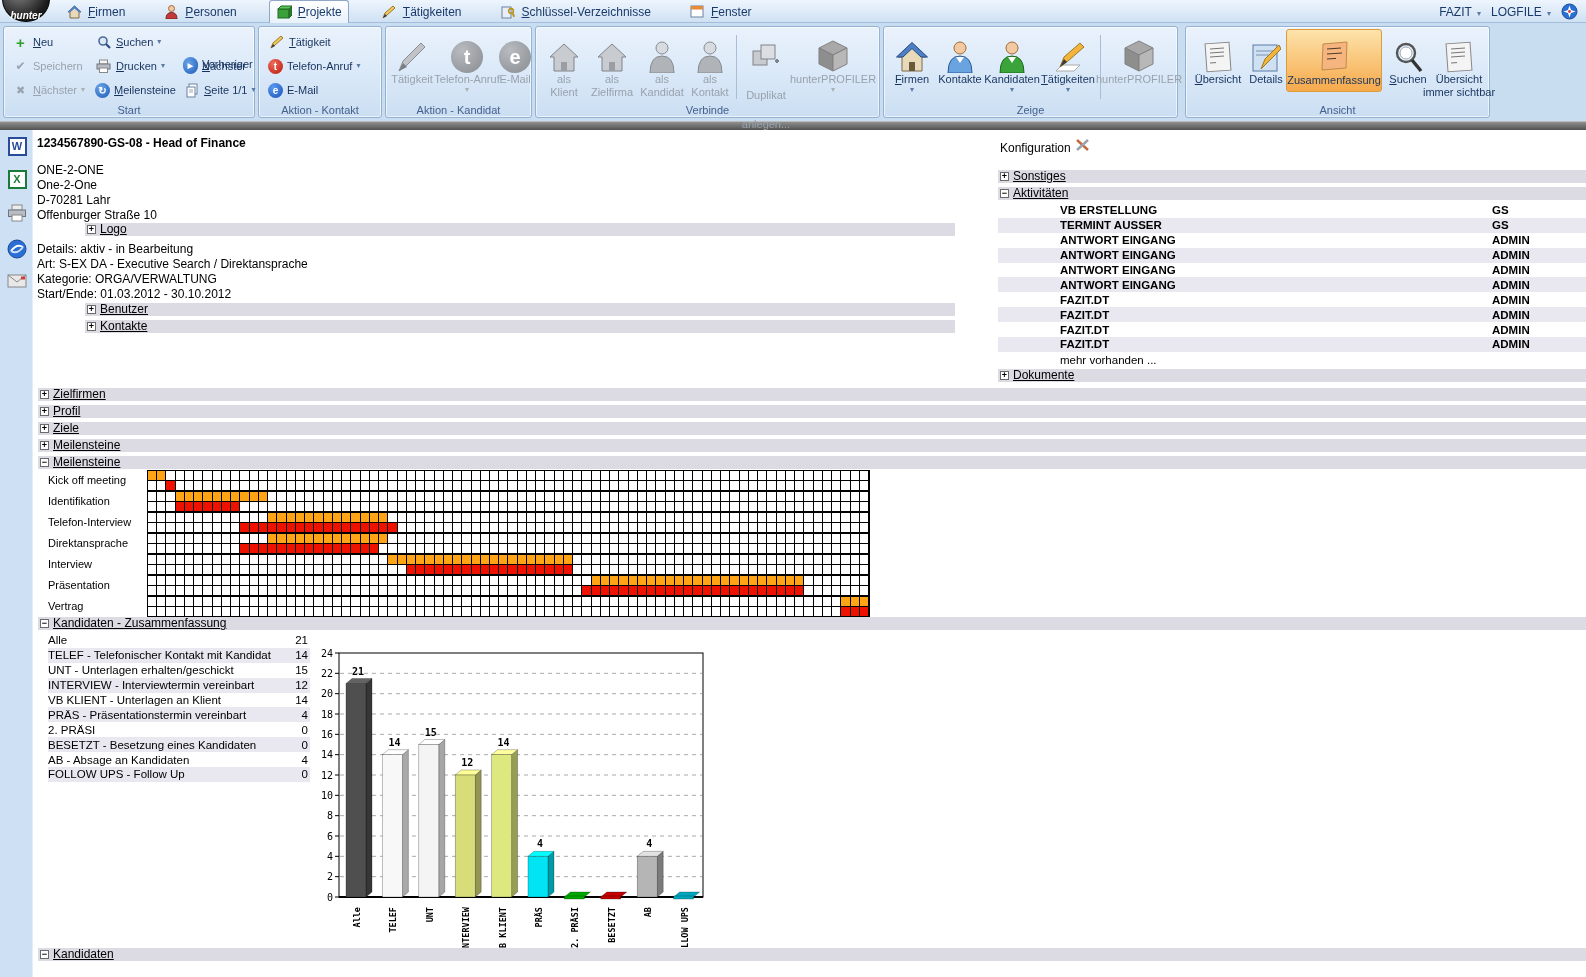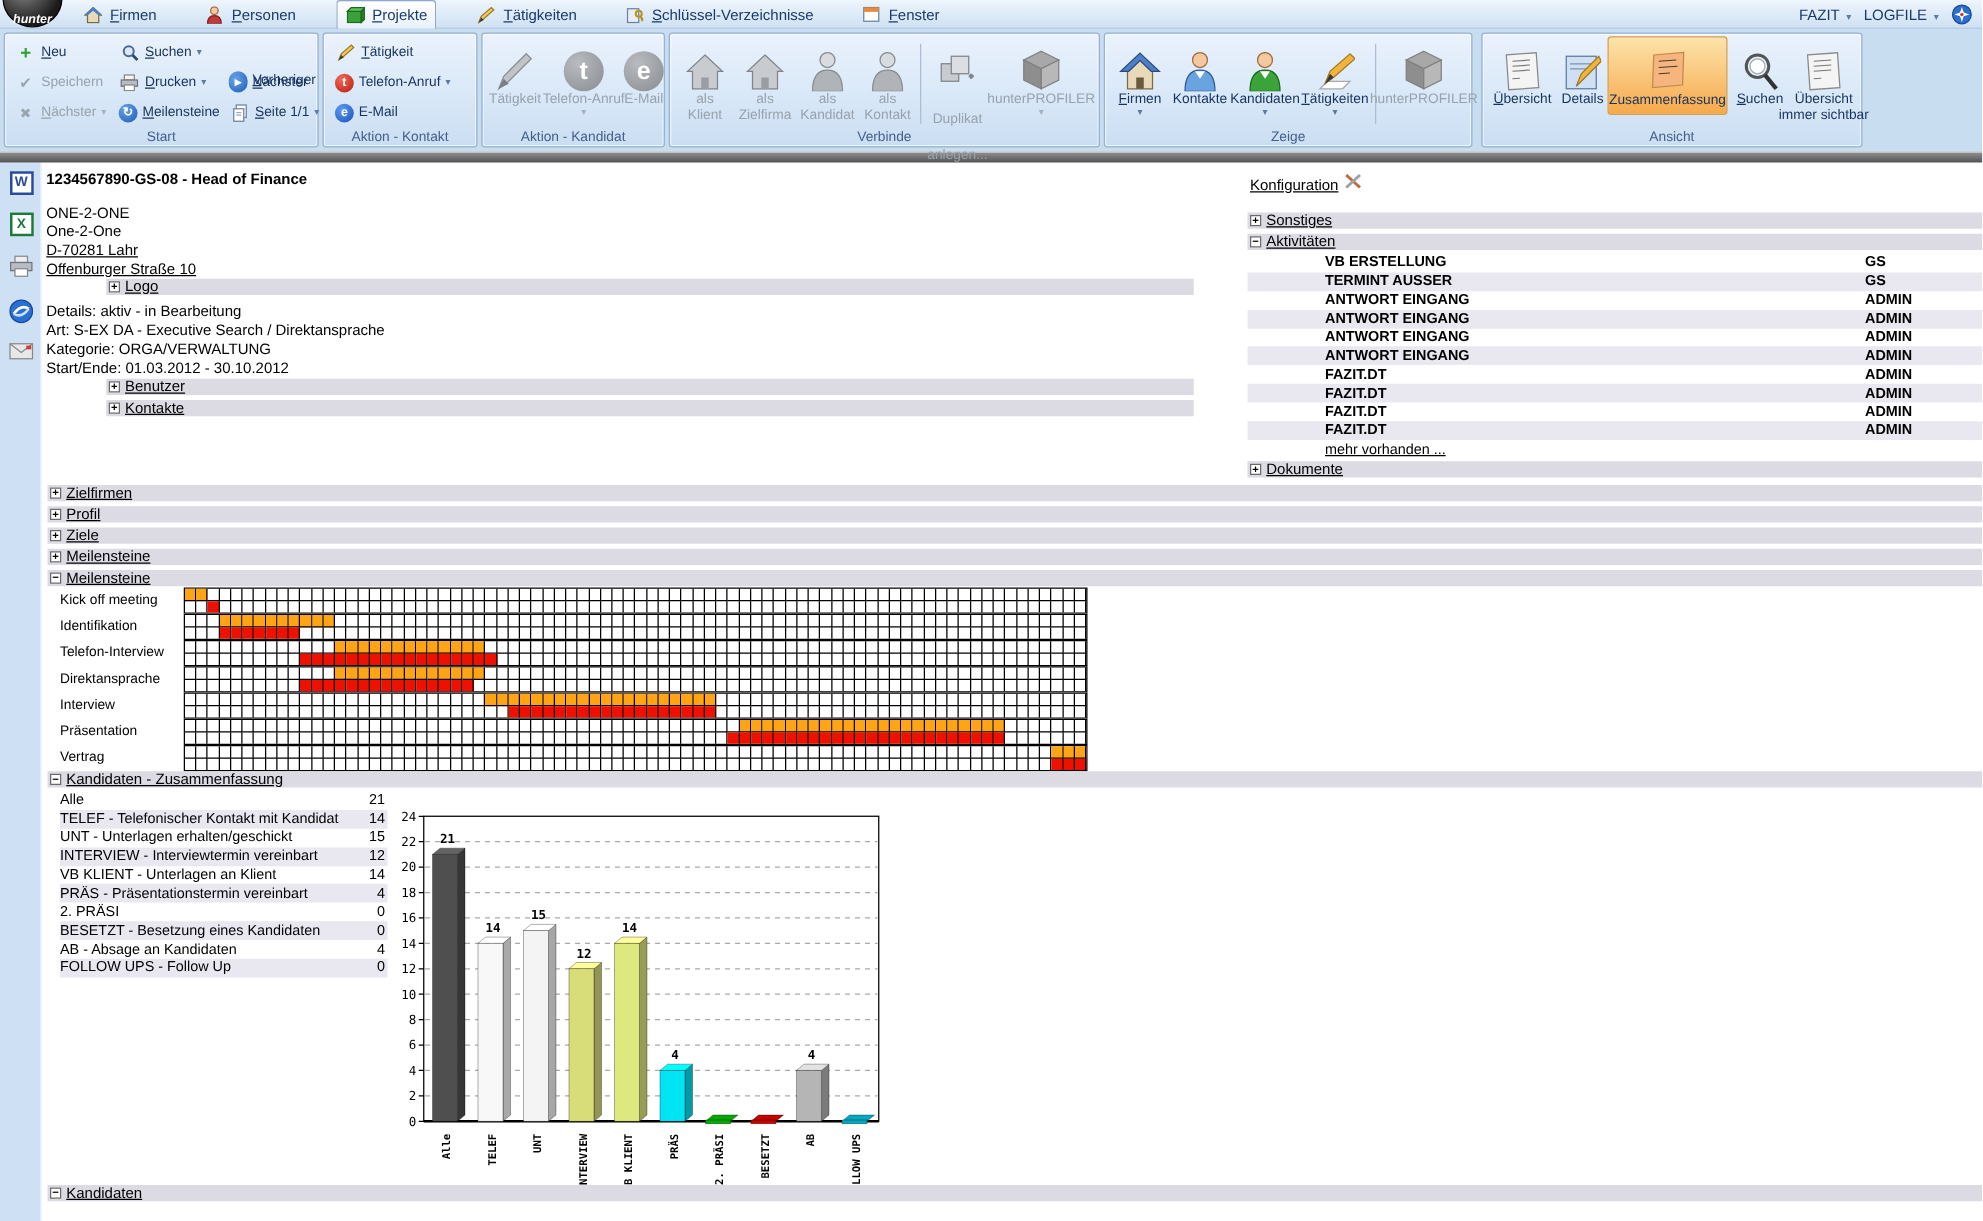--- a/index.html
+++ b/index.html
@@ -51,21 +51,21 @@
 
   
   .content { position:absolute; left:0; top:130px; width:1586px; height:847px; background:#fff; }
   .leftstrip { position:absolute; left:0; top:0; width:33px; height:847px; background:#cde0f4; border-right:1px solid #e4eefa; }
   .strip-ic { position:absolute; left:6px; width:22px; height:22px; display:flex; align-items:center; justify-content:center; }
   .doc-ic { width:19px; height:19px; border:2px solid; display:flex; align-items:center; justify-content:center;
     font:bold 11px "Liberation Sans",sans-serif; background:#fff; }
 
   .txt { position:absolute; font-size:12px; color:#000; white-space:nowrap; }
   .txt.b { font-weight:bold; }
-  .lnk { text-decoration:underline; cursor:pointer; }
+  .lnk { cursor:pointer; }
 
   .secbar { position:absolute; height:13px; background:#dcdae3; display:flex; align-items:center; font-size:12px; }
   .exp { width:9px; height:9px; border:1px solid #6a6a6a; background:#fff; font:bold 9px/7px "Liberation Sans",sans-serif;
     text-align:center; margin:0 4px 0 2px; flex:none; cursor:pointer; }
   .seclbl { text-decoration:underline; color:#000; line-height:13px; cursor:pointer; }
 
   .act-rows { position:absolute; left:998px; top:203px; width:588px; }
   .act-row { height:14.9px; display:flex; align-items:center; font-weight:bold; font-size:11.5px; }
   .act-row.alt { background:#e9e8f0; }
   .act-row .al { padding-left:62px; flex:1; }

